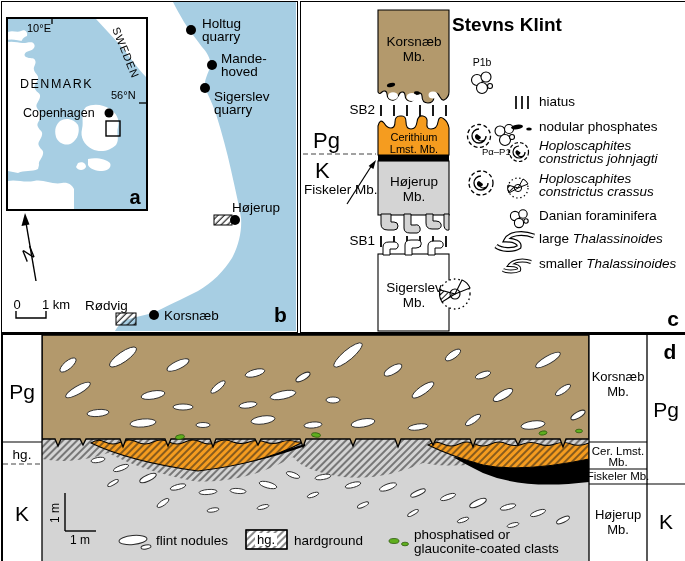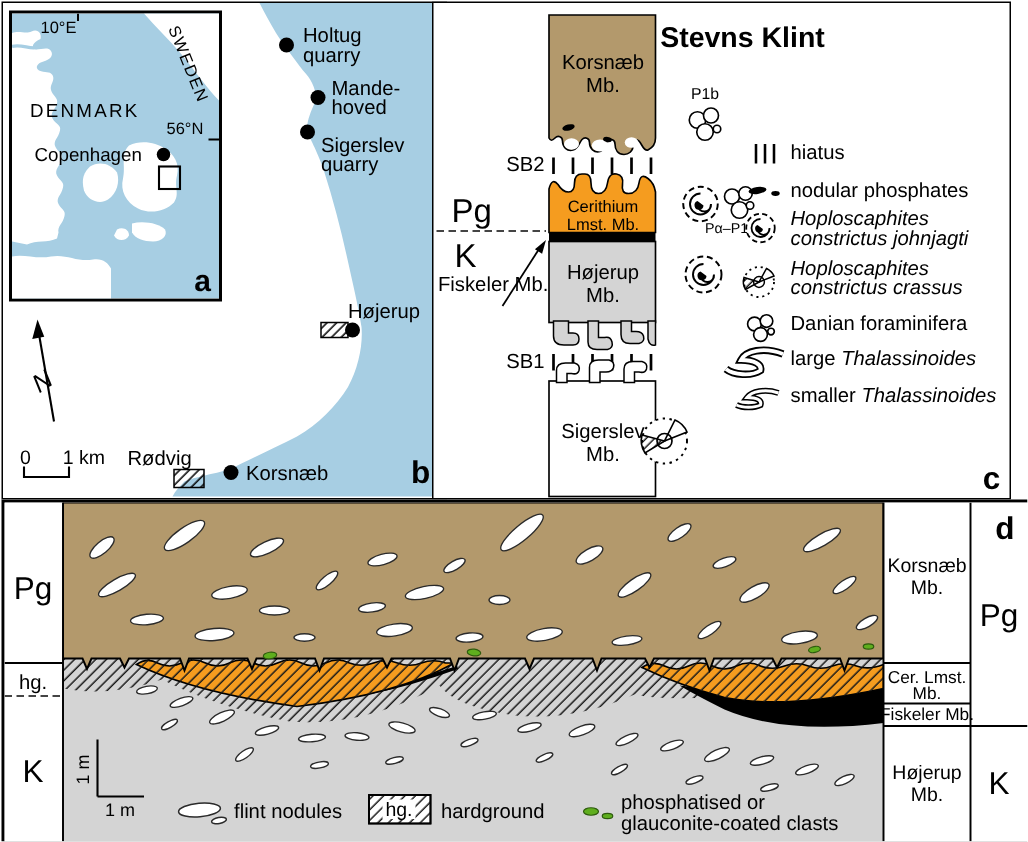--- a/index.html
+++ b/index.html
@@ -62,21 +62,21 @@
       <circle cx="233" cy="218" r="5"></circle>
       <text x="230" y="210" font-size="13.5">Højerup</text>
       <rect x="114" y="311" width="20" height="12" fill="url(#hatchB)" stroke="#000" stroke-width="1"></rect>
       <text x="83" y="308" font-size="13.5">Rødvig</text>
       <circle cx="152" cy="313" r="5"></circle>
       <text x="162" y="318" font-size="13.5">Korsnæb</text>
       <text x="272" y="320" font-size="21" class="b">b</text>
     </svg>
   </div>
 
-  <div class="panel" style="left:6px;top:7px;width:138px;height:190px;border:2px solid #000;">
+  <div class="panel" style="left:6px;top:17px;width:138px;height:190px;border:2px solid #000;">
     <svg width="138" height="190" viewBox="0 0 138 190">
       <rect x="0" y="0" width="138" height="190" class="f-sea"></rect>
 
       <path class="f-land" d="M0,13 C5,11 9,14 13,12 C17,10 20,13 19,17 C14,19 12,23 16,24 C20,24 24,22 26,25
            C28,28 25,31 21,32 C17,33 15,36 18,38 C22,40 25,38 27,41 C29,45 25,47 26,51
            C27,55 31,56 30,60 C29,64 25,66 27,70 C29,74 33,74 32,78 C31,83 27,85 29,89
            C31,93 34,93 33,97 C32,102 28,104 30,108 C32,112 35,112 34,116 C33,121 29,123 31,127
            C33,131 36,131 35,135 C34,140 30,142 31,146 L30,150 C24,153 16,151 10,154 L0,152 Z"></path>
       <path d="M0,22 C7,20 13,25 19,22" fill="none" stroke="var(--sea)" stroke-width="2.2"></path>
 
@@ -98,21 +98,21 @@
       <text x="104" y="10" font-size="11" letter-spacing="1" transform="rotate(68 104 10)">SWEDEN</text>
       <text x="12" y="69" font-size="12.5" letter-spacing="1.5">DENMARK</text>
       <text x="103" y="80" font-size="11">56°N</text>
       <text x="15" y="98" font-size="12.5">Copenhagen</text>
       <circle cx="101" cy="94" r="4.5"></circle>
       <rect x="98" y="102" width="14" height="15" fill="none" stroke="#000" stroke-width="1.4"></rect>
       <text x="127" y="185" font-size="20" class="b" text-anchor="middle">a</text>
     </svg>
   </div>
 
-  <div class="panel" style="left:288px;top:1px;width:384px;height:330px;border:1.5px solid #000;text-decoration:underline;">
+  <div class="panel" style="left:300px;top:1px;width:384px;height:330px;border:1.5px solid #000;text-decoration:underline;">
     <svg width="384" height="330" viewBox="0 0 384 330">
       <defs>
         <pattern id="hatchC" patternUnits="userSpaceOnUse" width="4" height="4" patternTransform="rotate(45)">
           <line x1="1.5" y1="0" x2="1.5" y2="4" stroke="#000" stroke-width="0.9"></line>
         </pattern>
       </defs>
       <text x="206" y="29" font-size="19" class="b" text-anchor="middle">Stevns Klint</text>
 
       <path class="f-brown ol" stroke-width="1.1" d="M77,8 L148,8 L148,90 C148,95 145,97 143,98 C140,99 139,94 137,92 C135,90 133,92 133,95
            C133,99 130,101 127,101 C123,101 121,98 121,94 C121,91 118,90 116,92 C114,94 114,98 111,99

